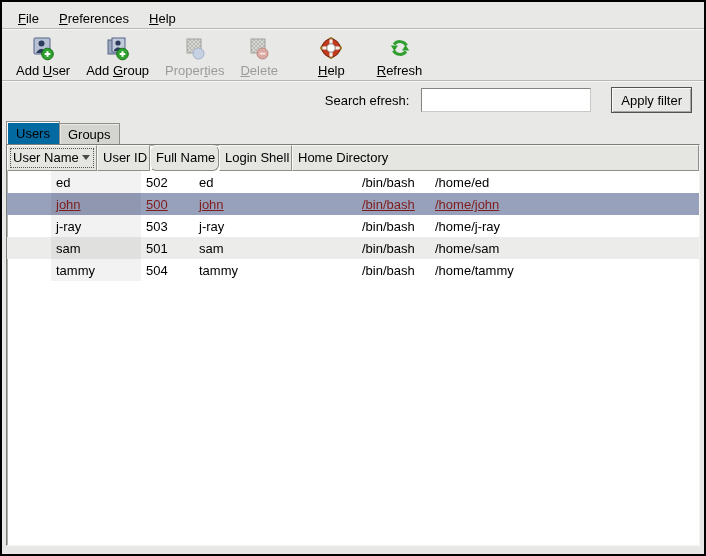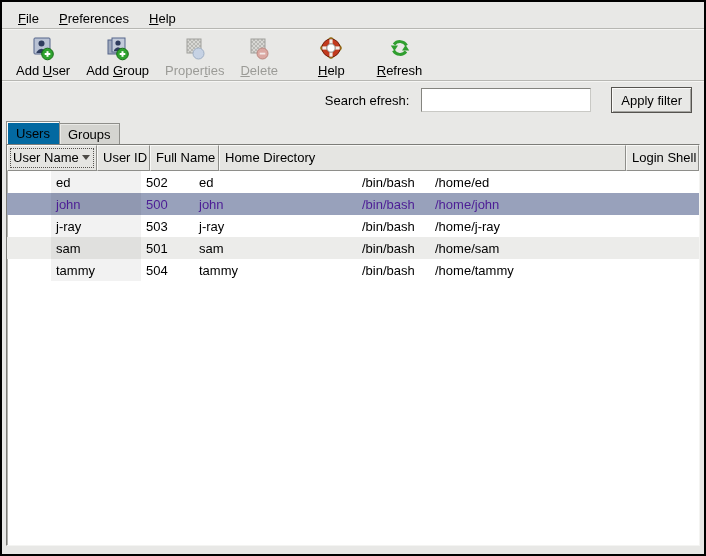--- a/index.html
+++ b/index.html
@@ -70,27 +70,27 @@
   }
   .th.focused { outline:1px dotted #55524e; outline-offset:-4px; }
   .sort-arrow {
     margin-left:auto; margin-top:5px; margin-right:2px;
     width:0; height:0; border-left:4px solid transparent; border-right:4px solid transparent;
     border-top:5px solid #4c4a46;
   }
   .tbody { flex:1; overflow:hidden; }
   .trow { display:flex; height:22px; cursor:default;padding-left:44px; }
   .trow.stripe { background:#ececea; }
-  .trow.selected { background:#98a1bb; color:#4c1d95; }
+  .trow.selected { background:#98a1bb; color:#7f1d1d;text-decoration:underline; }
   .tcell { padding:4px 4px 0 5px; white-space:nowrap; overflow:hidden; }
   .tcell.sortcol { background:rgba(0,0,0,0.05); }
   .col0 { width:90px; flex:none; }
   .col1 { width:53px; flex:none; }
   .col2 { width:94px; flex:none; }
-  .col3 { width:69px; flex:none; }
+  .col3 { width:69px; flex:none;border-radius:6px; }
   .col4 { width:73px; flex:none; }
   .col5 { flex:1; }
 </style>
 </head>
 <body>
 
 <div class="window">
 
   <div class="menubar">
     <div class="menu-item"><span class="mn">F</span><span>ile</span></div>
@@ -213,22 +213,22 @@
   </div>
 
   <div class="table-frame">
     <div class="thead">
       <div class="th col0 focused">
         <span>User Name</span>
         <span class="sort-arrow"></span>
       </div>
       <div class="th col1">User ID</div>
       <div class="th col3">Full Name</div>
+      <div class="th col4">Login Shell</div>
       <div class="th col5">Home Directory</div>
-      <div class="th col4">Login Shell</div>
     </div>
     <div class="tbody">
         <div class="trow">
           <div class="tcell col0 sortcol">ed</div>
           <div class="tcell col1">502</div>
           <div class="tcell col2">ed</div>
           <div class="tcell col3"></div>
           <div class="tcell col4">/bin/bash</div>
           <div class="tcell col5">/home/ed</div>
         </div>

